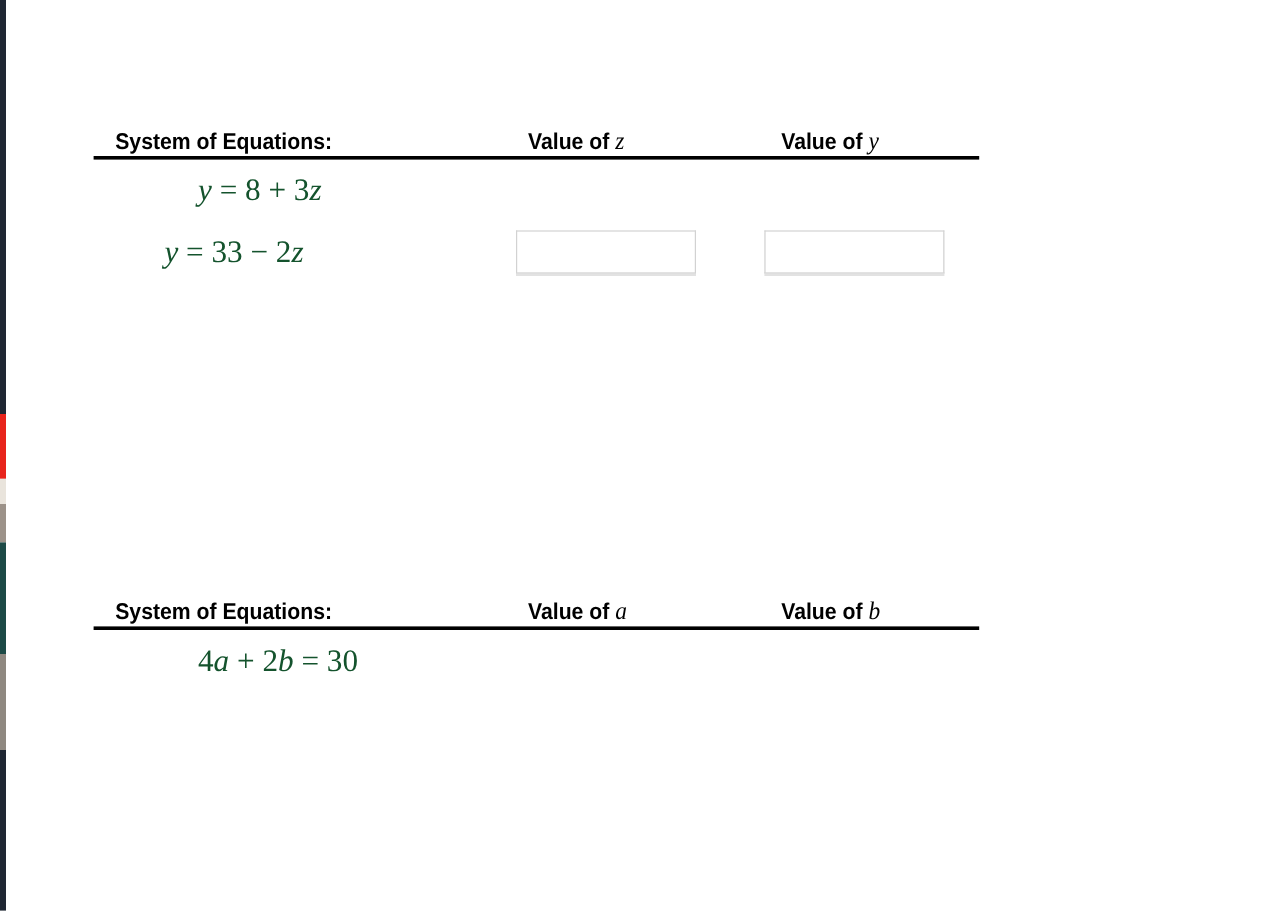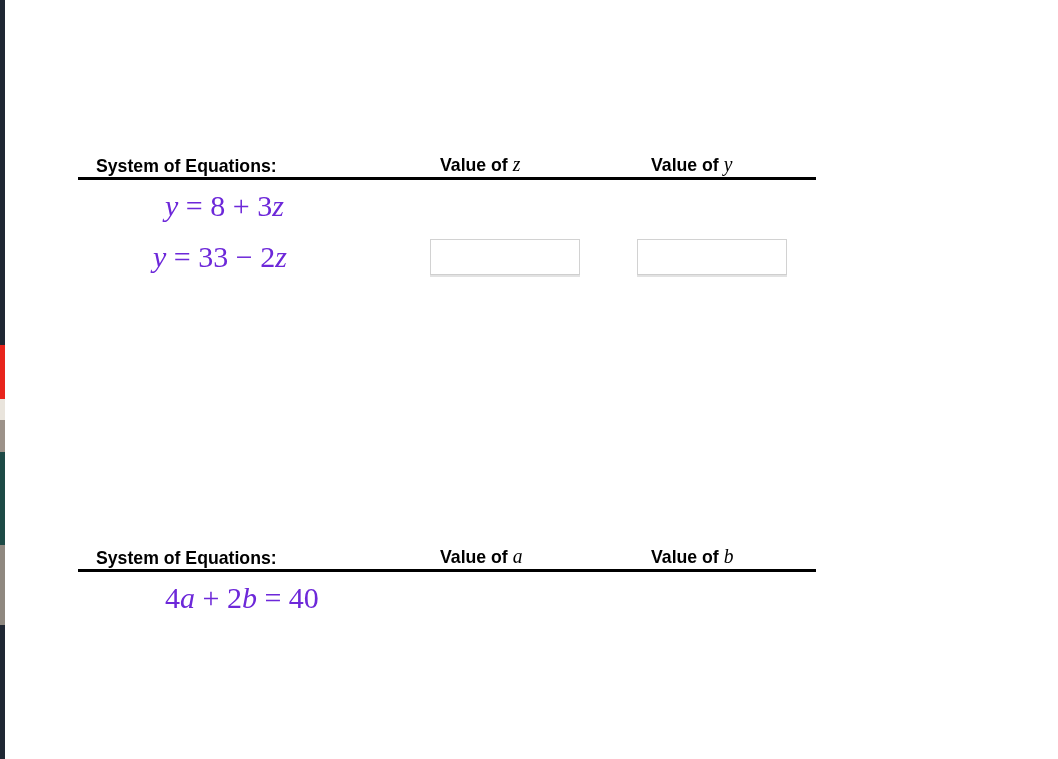--- a/index.html
+++ b/index.html
@@ -56,21 +56,20 @@
   }
   .prompt .mvar {
     font-family: "Liberation Serif", serif;
     font-style: italic;
     font-size: 20.5px;
   }
 
   
   .eq-table {
     position: relative;
-    margin-top: 47px;
     width: 738px;
     text-decoration: underline;
   }
   .thead {
     position: relative;
     height: 30px;
   }
   .th {
     position: absolute;
     bottom: 0;
@@ -113,27 +112,27 @@
     height: 51px;
   }
   .eq-row-1 { top: 11px; }
   .eq-row-2 { top: 62px; }
 
   .eq {
     position: absolute;
     top: 0;
     font-family: "Liberation Serif", serif;
     font-style: italic;
-    font-size: 30px;
-    color: #6d28d9;
+    font-size: 26px;
+    color: #14532d;
     white-space: nowrap;
     line-height: 36px;
   }
   .eq-indent-a { left: 87px; }
-  .eq-indent-b { left: 75px; }
+  .eq-indent-b { left: 59px; }
   .eq .num, .eq .op {
     font-style: normal;
   }
 
   .answer-box {
     position: absolute;
     top: 0;
     width: 150px;
     height: 36px;
     background: #ffffff;
@@ -202,21 +201,21 @@
       <div class="thead">
         <div class="th th-system">System of Equations:</div>
         <div class="th th-col1"><span>Value of </span><span class="mvar">a</span></div>
         <div class="th th-col2"><span>Value of </span><span class="mvar">b</span></div>
         <div class="rule"></div>
       </div>
 
       <div class="tbody">
 
         <div class="eq-row eq-row-1">
-          <div class="eq eq-indent-a"><span class="num">4</span><span>a</span><span class="num"> + 2</span><span>b</span><span class="num"> = 40</span></div>
+          <div class="eq eq-indent-a"><span class="num">4</span><span>a</span><span class="num"> + 2</span><span>b</span><span class="num"> = 30</span></div>
         </div>
 
 
       </div>
     </div>
   </div>
 
 </div>
 
 </body></html>

